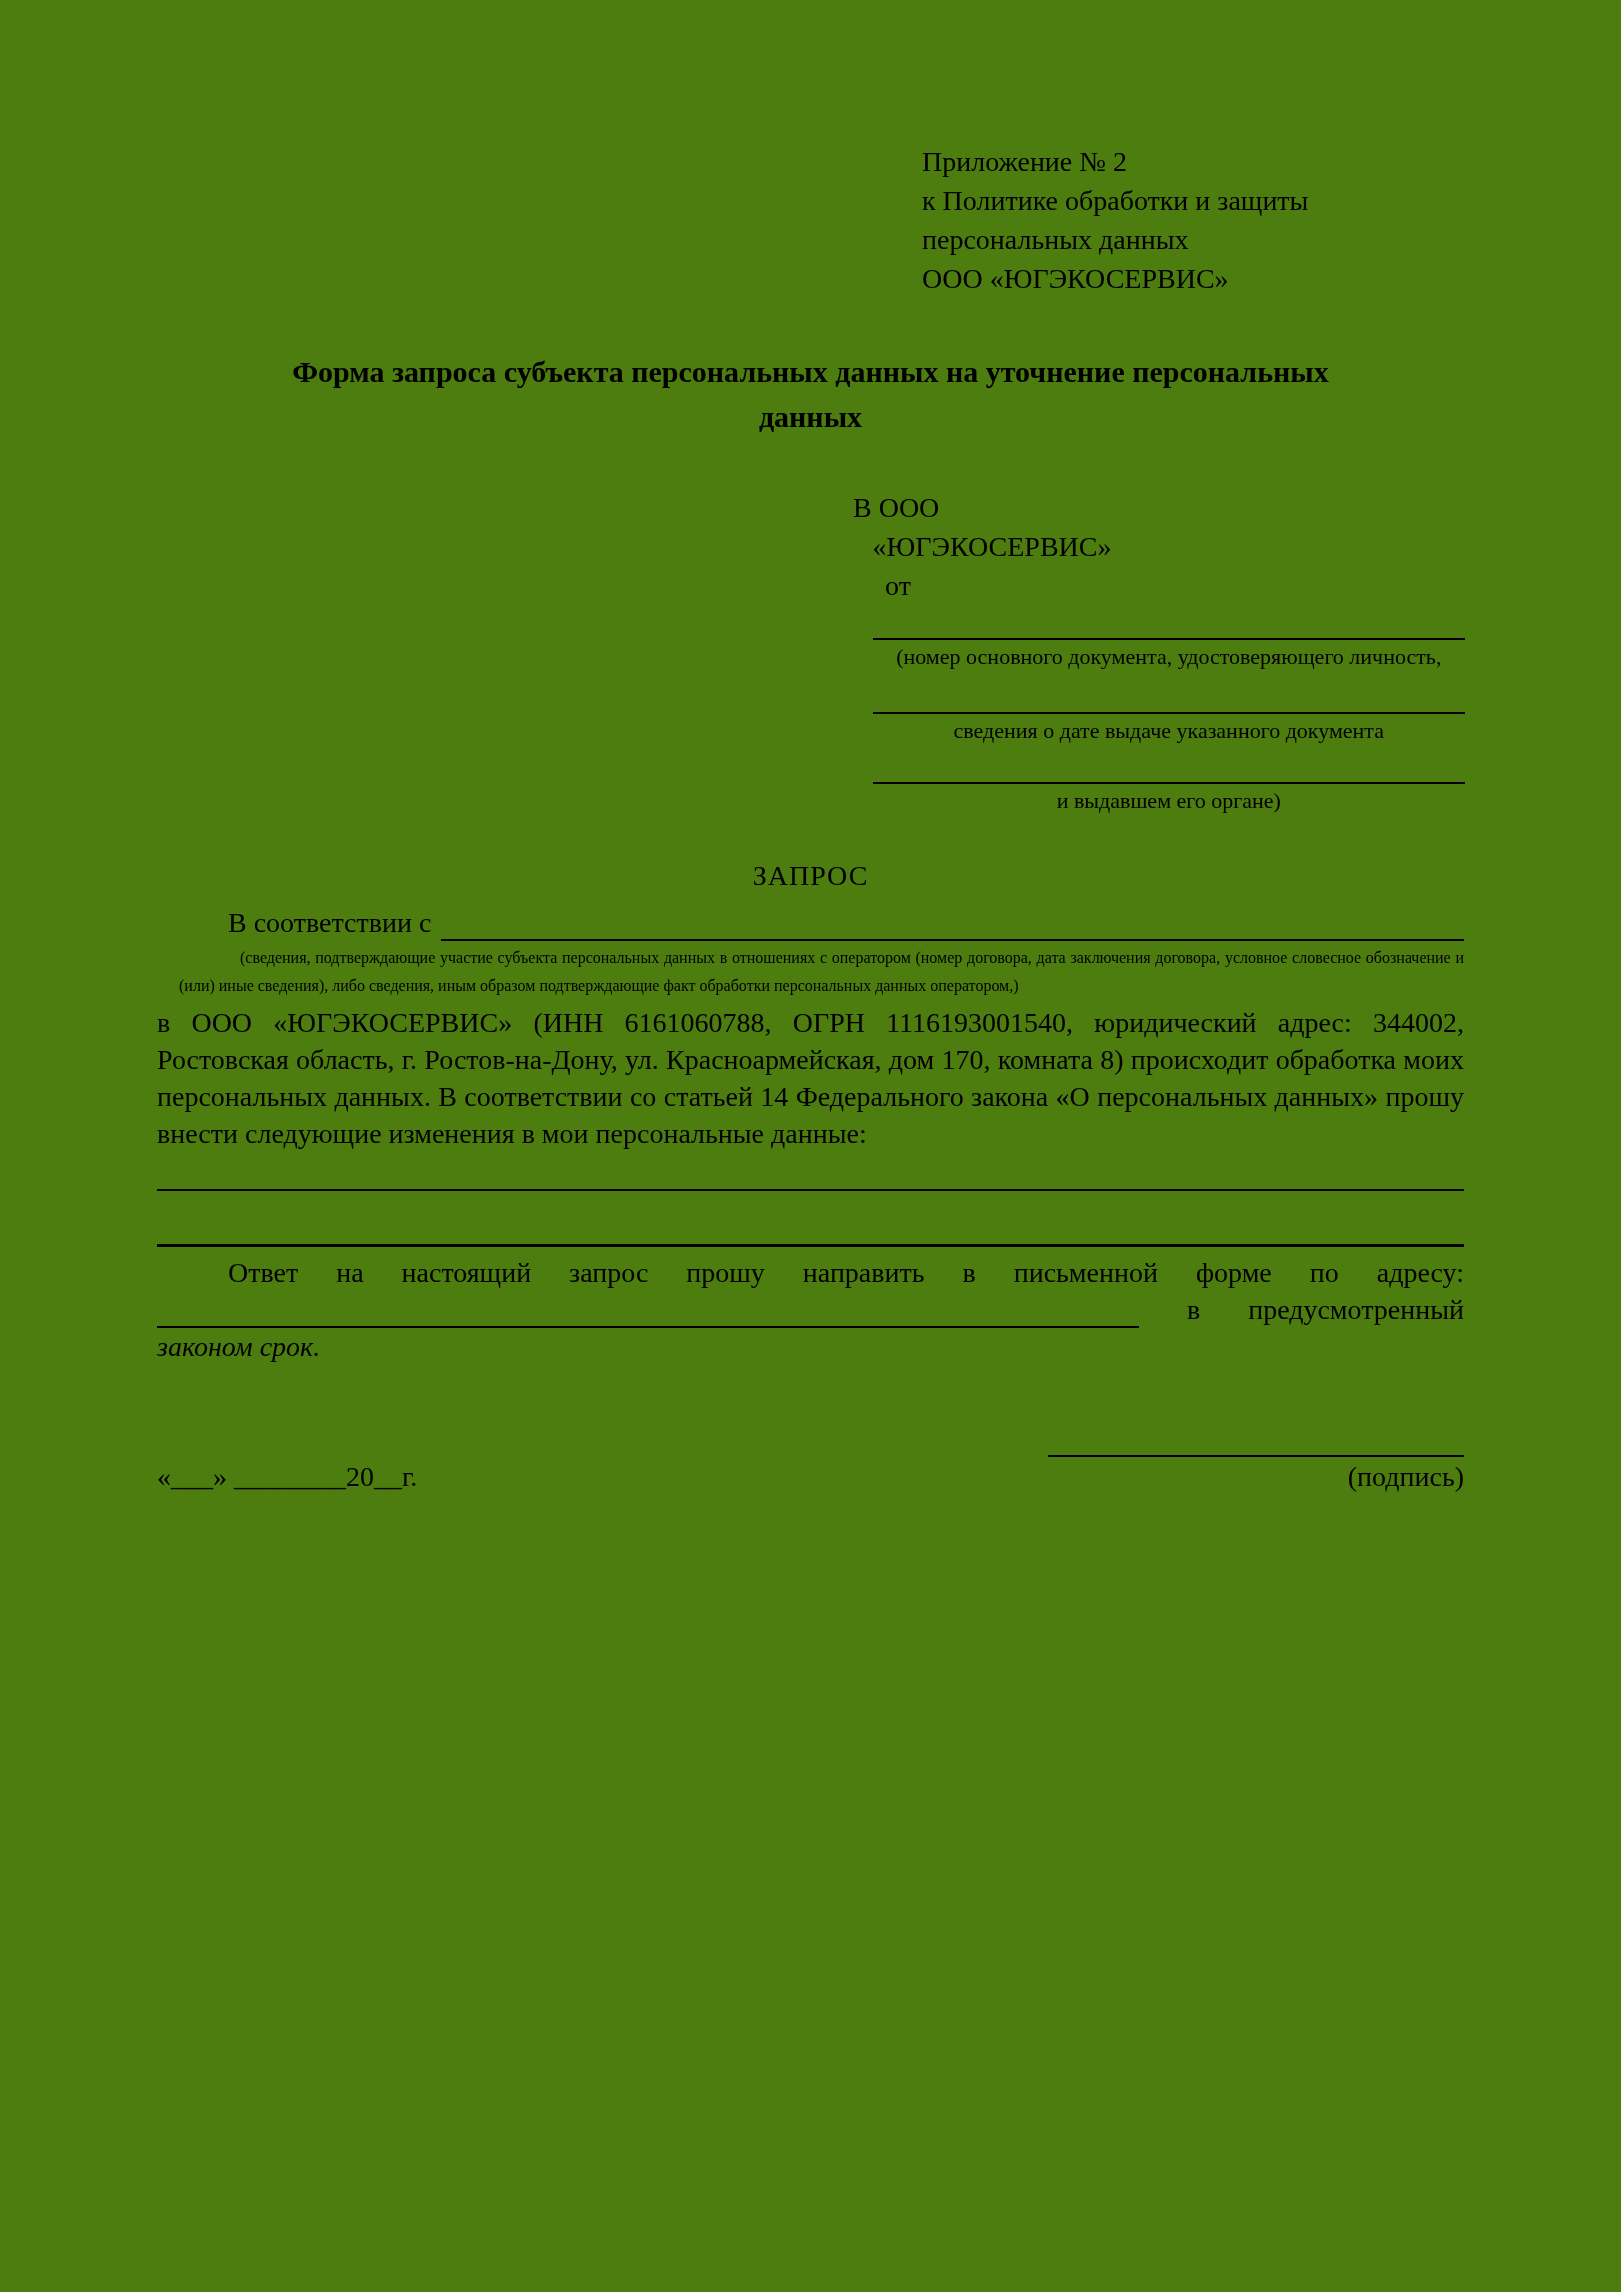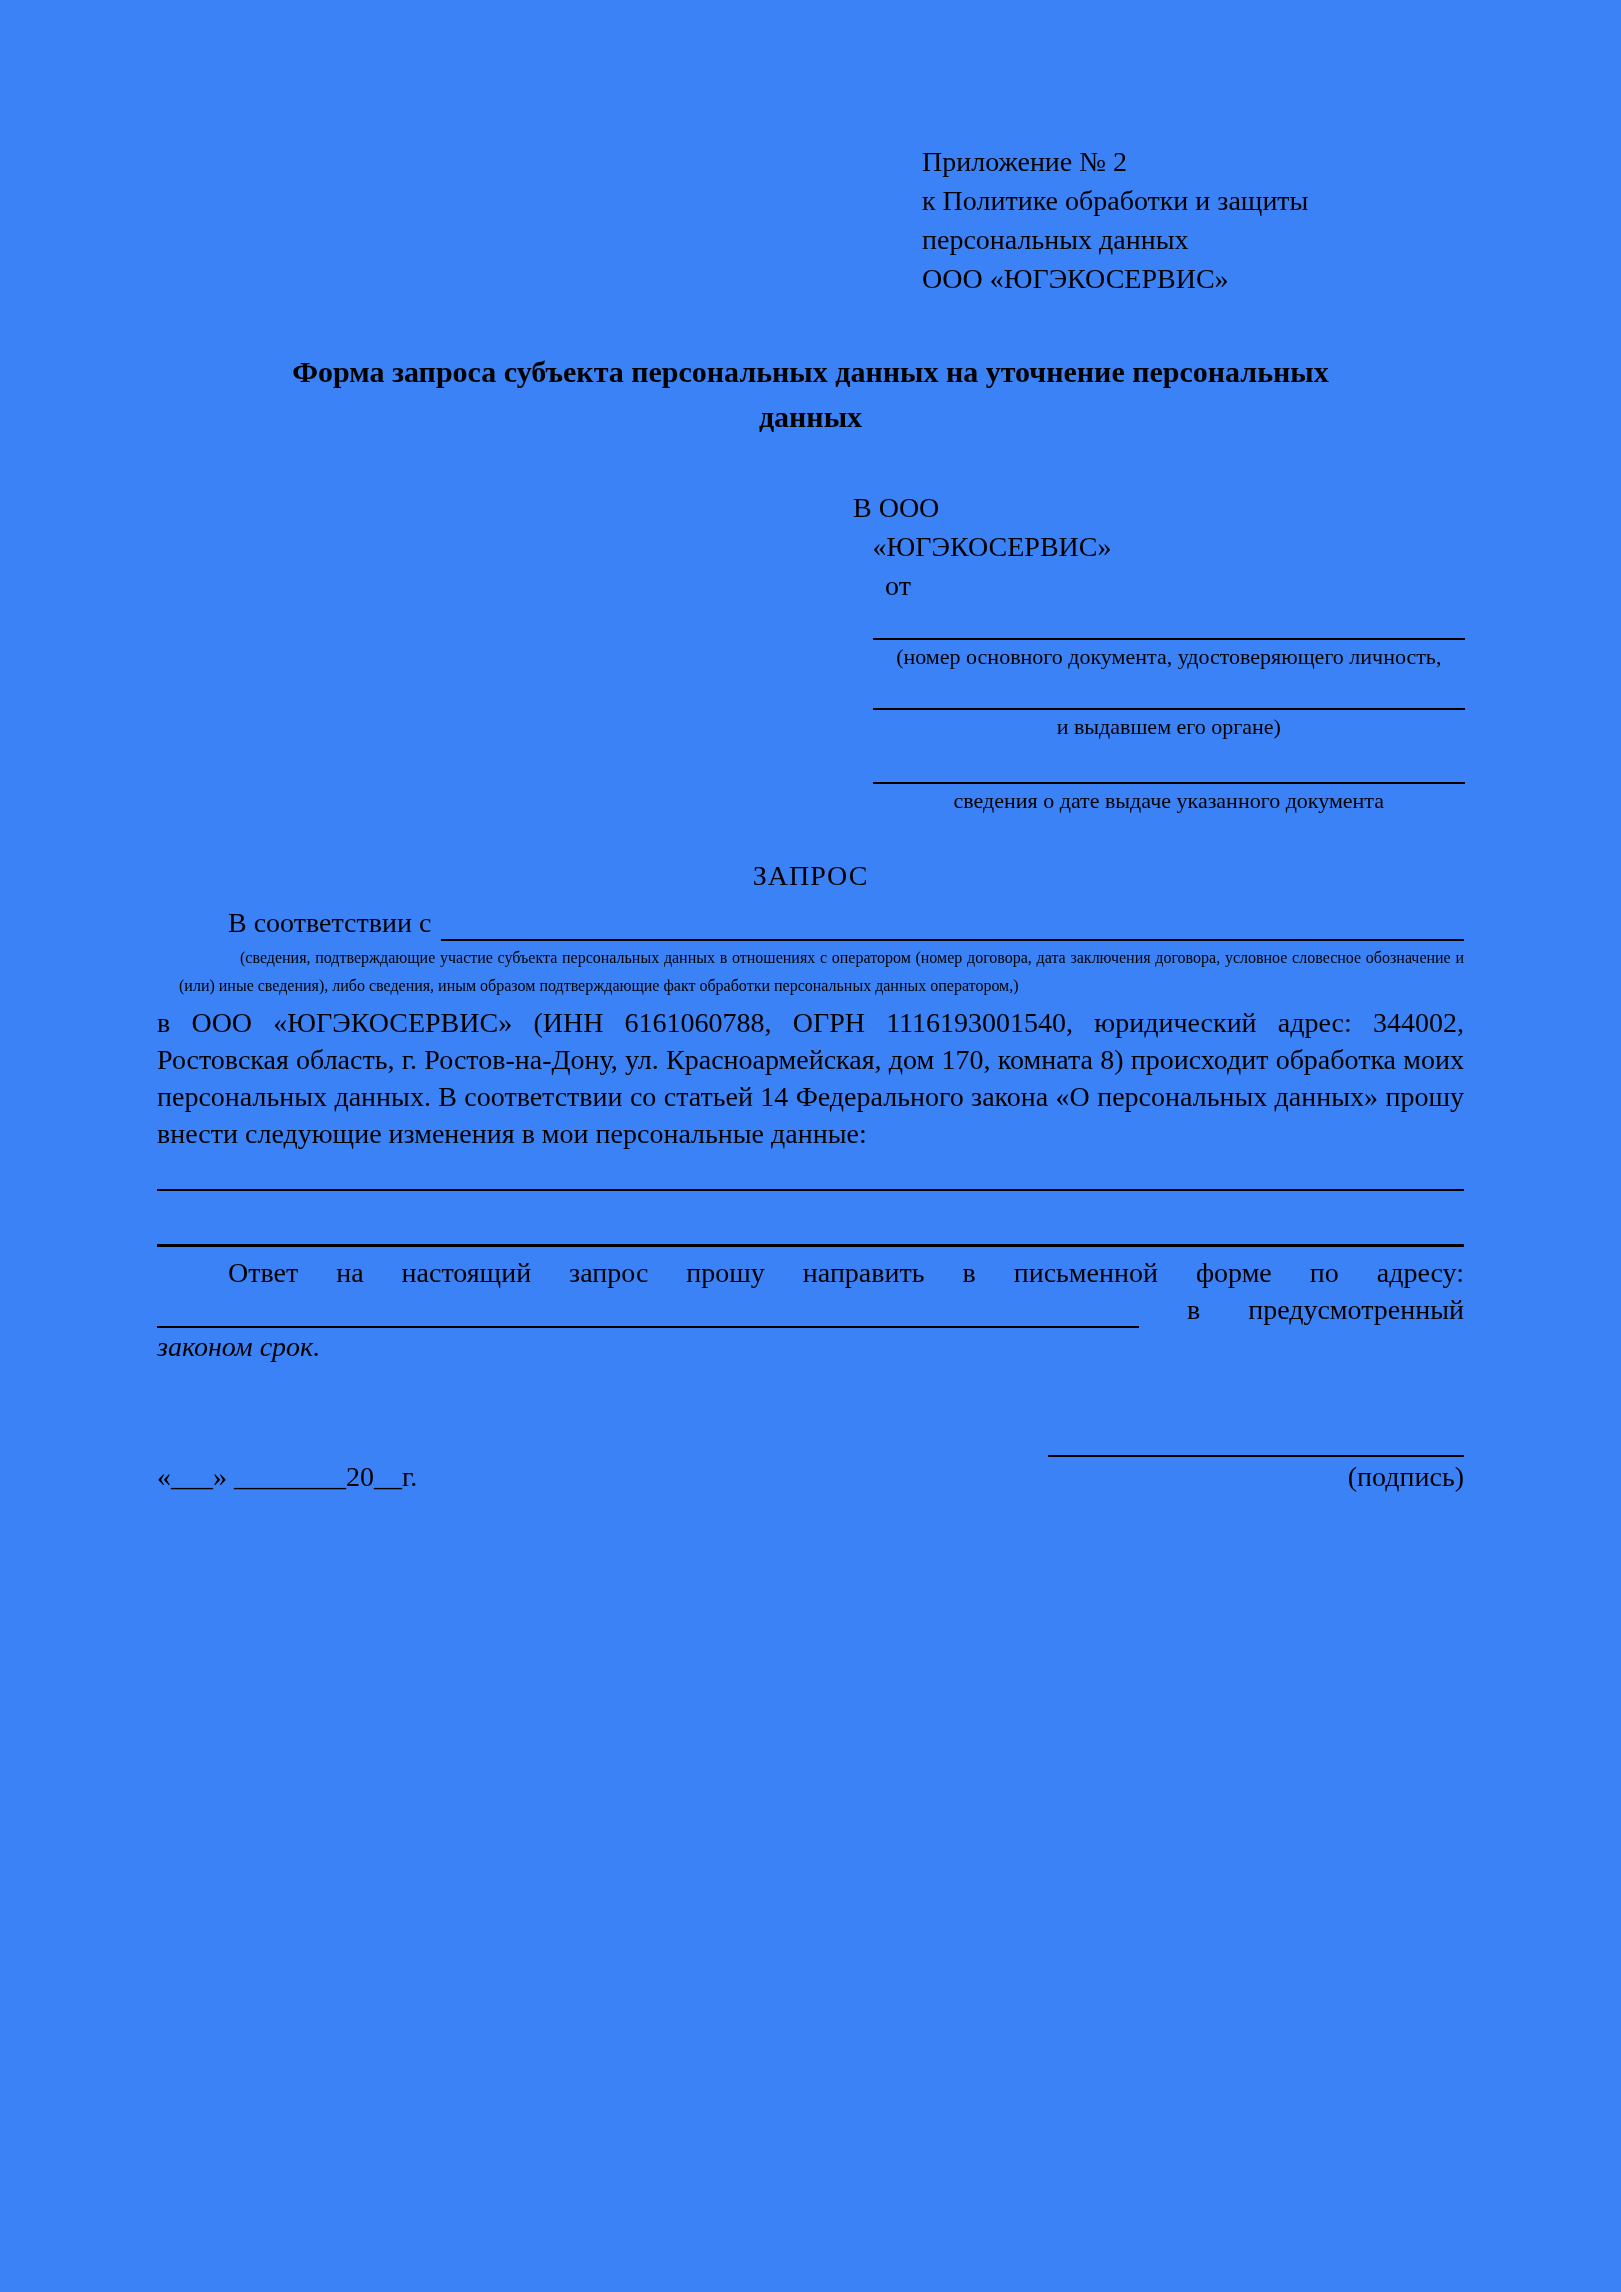--- a/index.html
+++ b/index.html
@@ -1,21 +1,21 @@
 <!DOCTYPE html>
 <html lang="ru"><head>
 <meta charset="utf-8">
 <style>
   html, body { margin: 0; padding: 0; background: #ffffff; }
   .page {
     position: relative;
     width: 1621px;
     height: 2293px;
     margin: 0 auto;
-    background: #3b82f6;
+    background: #4d7c0f;
     color: #000000;
     font-family: "Liberation Serif", "DejaVu Serif", serif;
     font-size: 28px;
     box-sizing: border-box;
     padding: 142px 157px 0 157px;
     overflow: hidden;
   }
 
   
   .annex { margin-left: 765px; width: 549px; line-height: 39px; }
@@ -102,28 +102,28 @@
     <div>В ООО</div>
     <div class="addr-org">«ЮГЭКОСЕРВИС»</div>
     <div class="addr-from">от</div>
 
 
     <div class="fill-field f2">
       <div class="blank-rule"></div>
       <div class="field-caption">(номер основного документа, удостоверяющего личность,</div>
     </div>
 
+    <div class="fill-field f3">
+      <div class="blank-rule"></div>
+      <div class="field-caption">сведения о дате выдаче указанного документа</div>
+    </div>
+
     <div class="fill-field f4">
       <div class="blank-rule"></div>
       <div class="field-caption">и выдавшем его органе)</div>
-    </div>
-
-    <div class="fill-field f3">
-      <div class="blank-rule"></div>
-      <div class="field-caption">сведения о дате выдаче указанного документа</div>
     </div>
   </div>
 
   <div class="request-heading">ЗАПРОС</div>
 
   <div class="intro-row">
     <span class="intro-prefix">В соответствии с</span>
     <span class="grow-rule"></span>
   </div>
 

